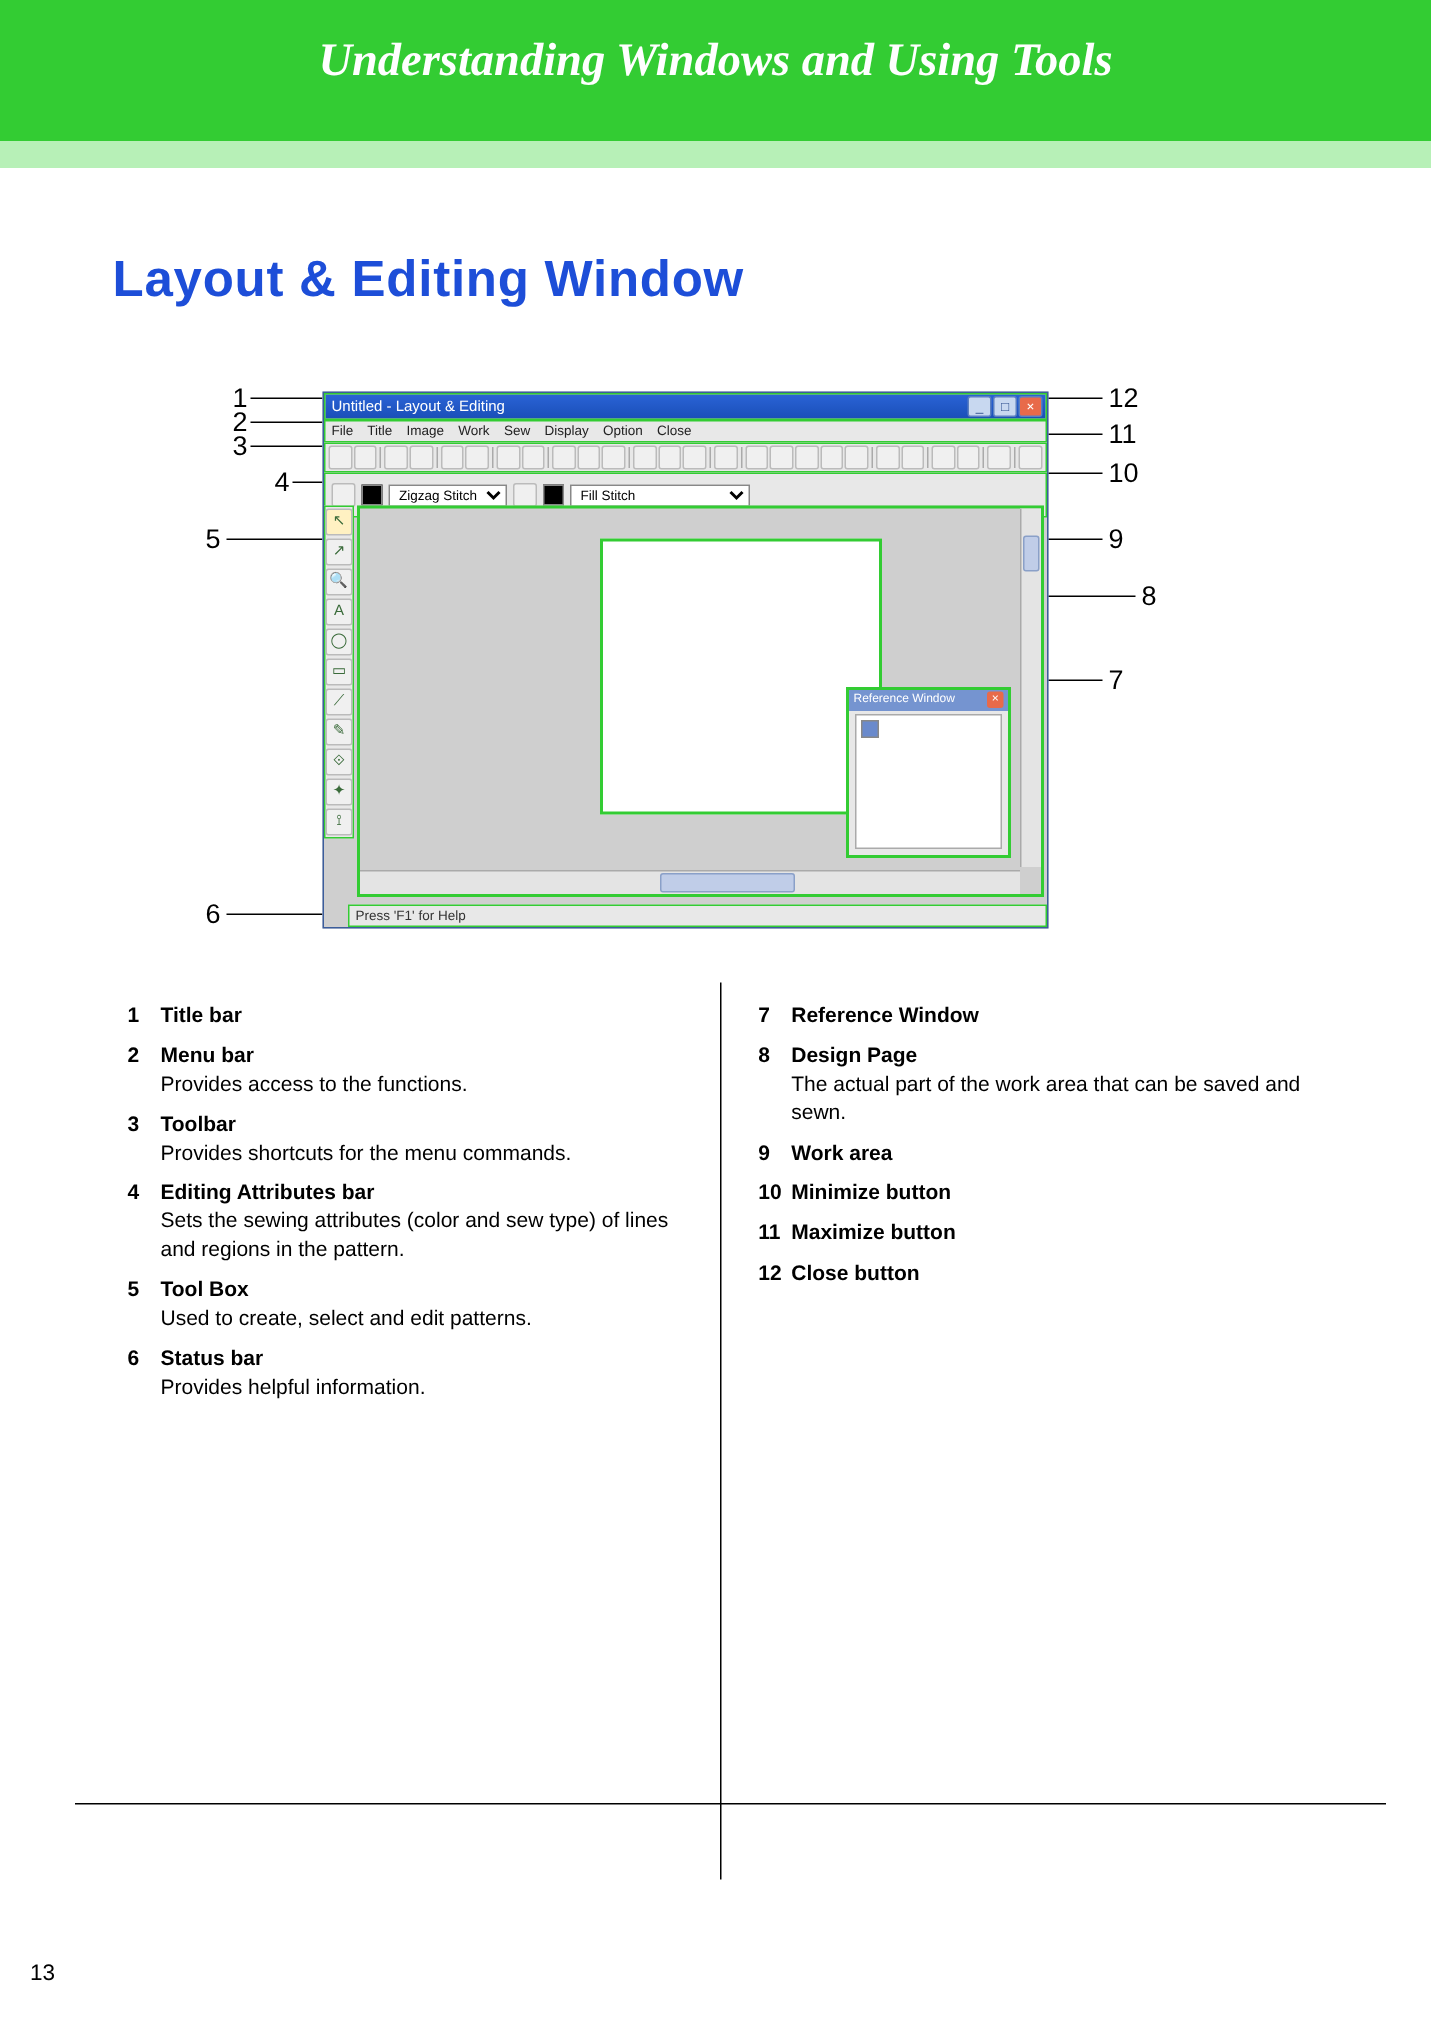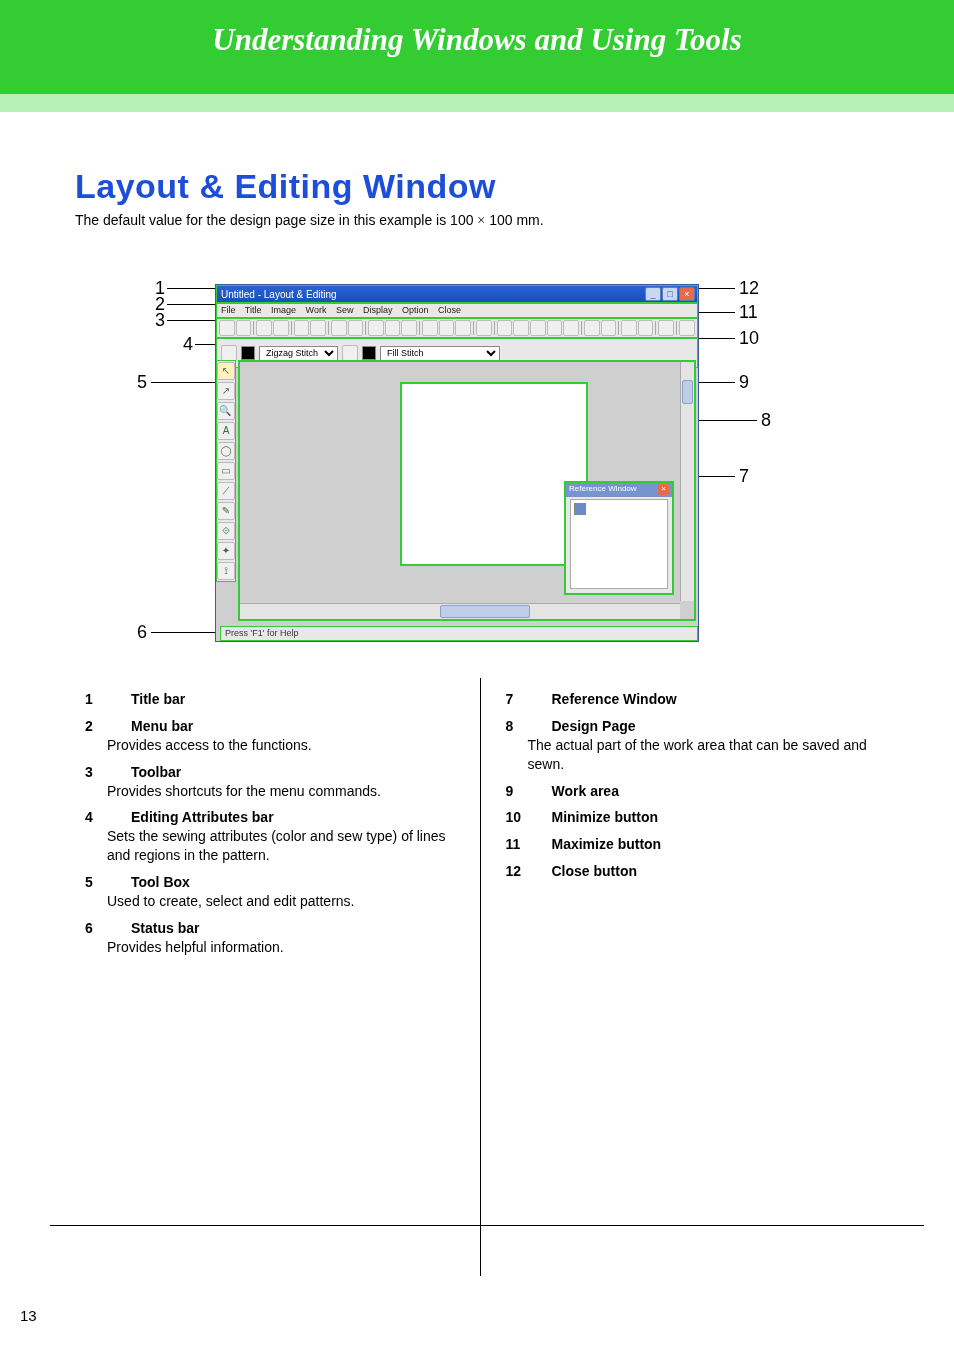--- a/index.html
+++ b/index.html
@@ -201,21 +201,21 @@
     font-size: 8px;
     padding: 1px 3px;
     display: flex;
   }
   .ref-title .spacer { flex: 1; }
   .ref-close { width: 11px; height: 11px; background: #e86a4a; border-radius: 2px; font-size: 8px; text-align: center; color: #fff; }
   .ref-body { position: absolute; top: 16px; left: 4px; right: 4px; bottom: 4px; background: #fff; border: 1px solid #aaa; }
   .ref-icon { width: 12px; height: 12px; background: #6a8acc; margin: 3px; border: 1px solid #888; }
   .statusbar {
     position: absolute;
-    left: 4px; right: 0; bottom: 0;
+    left: 16px; right: 0; bottom: 0;
     height: 15px;
     background: #e8e8e8;
     font-size: 9px;
     color: #333;
     padding: 1px 4px;
     border: 1px solid #33cc33;
   }
 
   
   .lists {
@@ -243,21 +243,21 @@
     margin-bottom: 8px;
     line-height: 1.35;
     font-size: 14px;
   }
   .item-num {
     width: 22px;
     font-weight: bold;
     flex-shrink: 0;
   }
   .item-body { flex: 1; }
-  .item-title { font-weight: bold; margin-left: 24px; }
+  .item-title { font-weight: bold; }
   .item-desc { font-weight: normal; }
   .page-num {
     position: absolute;
     left: 20px;
     bottom: 24px;
     font-size: 15px;
   }
   .page-footer-line {
     height: 1px;
     background: #000;
@@ -268,23 +268,20 @@
 </head>
 <body>
 
 <div class="header-band">
   <div class="header-title">Understanding Windows and Using Tools</div>
 </div>
 <div class="header-subband"></div>
 
 <div class="content">
   <h1 class="main-heading">Layout &amp; Editing Window</h1>
-  <p class="intro">
-    <span>The default value for the design page size in this example is 100 </span><span class="mult">×</span><span> 100 mm.</span>
-  </p>
 
   <div class="figure-block">
 
     <div class="fig-label" style="left:80px; top:-6px;">1</div>
     <div class="fig-line" style="left:92px; top:4px;  width:48px;"></div>
     <div class="fig-label" style="left:80px; top:10px;">2</div>
     <div class="fig-line" style="left:92px; top:20px; width:48px;"></div>
     <div class="fig-label" style="left:80px; top:26px;">3</div>
     <div class="fig-line" style="left:92px; top:36px; width:48px;"></div>
     <div class="fig-label" style="left:108px; top:50px;">4</div>

